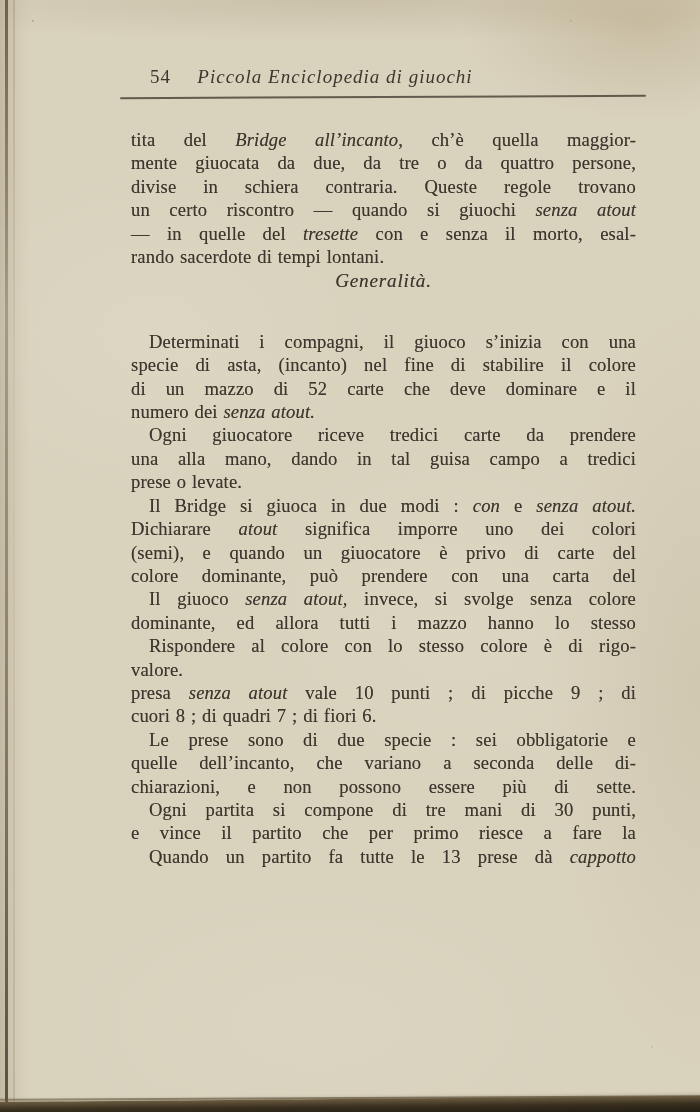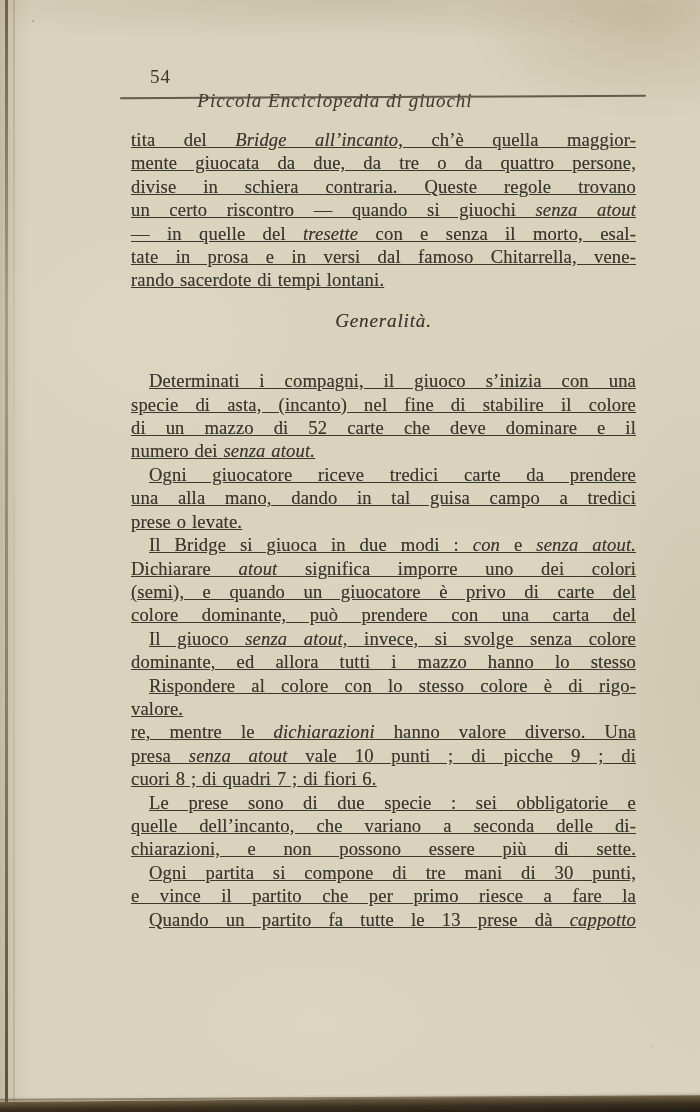--- a/index.html
+++ b/index.html
@@ -31,39 +31,39 @@
   }
   .crease2{
     position:absolute;top:0;bottom:0;left:13px;width:2px;
     background:linear-gradient(180deg, rgba(120,106,80,.25), rgba(120,106,80,.05) 40%, rgba(120,106,80,.22));
     filter:blur(.6px);
   }
   .header-area{position:absolute;left:120px;top:66px;width:526px;height:36px;color:#3b372e;}
   .page-num{position:absolute;left:30px;top:0;font-size:19px;letter-spacing:1px;}
   .running-title{
     position:absolute;left:0;top:0;width:430px;text-align:center;
-    font-style:italic;font-size:19px;letter-spacing:1px;white-space:nowrap;margin-top:24px;
+    font-style:italic;font-size:19px;letter-spacing:1px;white-space:nowrap;
   }
   .rule{
     position:absolute;left:0;top:30px;width:526px;height:2px;
     background:#4e4739;opacity:.85;border-radius:1px;transform:rotate(-0.25deg);
   }
   .text-block{
     position:absolute;left:131px;top:128px;width:505px;
     font-size:18.6px;line-height:23.4px;color:#3b372e;
     word-spacing:1px;letter-spacing:.15px;
     text-shadow:0 0 .5px rgba(59,55,46,.55);
   }
-  .line{text-align:left;text-decoration:underline;}
+  .line{text-align:left;}
   .line.just{text-align:justify;text-align-last:justify;}
   .line.ind{text-indent:18px;}
   .it{font-style:italic;}
   .heading{
     text-align:center;font-style:italic;font-size:19.2px;
-    margin-top:17px;margin-bottom:37px;letter-spacing:.8px;
+    margin-top:1px;margin-bottom:37px;letter-spacing:.8px;
   }
   .bottom-line{
     position:absolute;left:-4px;width:710px;bottom:14px;height:1.5px;
     background:linear-gradient(90deg, rgba(90,80,60,.50), rgba(70,62,46,.75));
     transform:rotate(-0.3deg);
   }
   .bottom-band{
     position:absolute;left:-10px;width:722px;bottom:-12px;height:25px;
     background:linear-gradient(180deg,#6b5c40 0%,#3a3020 30%,#1d1810 70%,#120e08 100%);
     transform:rotate(-0.5deg);
@@ -83,39 +83,37 @@
     <span class="running-title">Piccola Enciclopedia di giuochi</span>
     <div class="rule"></div>
   </div>
 
   <main class="text-block">
       <div class="line just">tita del <span class="it">Bridge all’incanto,</span> ch’è quella maggior-</div>
       <div class="line just">mente giuocata da due, da tre o da quattro persone,</div>
       <div class="line just">divise in schiera contraria. Queste regole trovano</div>
       <div class="line just">un certo riscontro — quando si giuochi <span class="it">senza atout</span></div>
       <div class="line just">— in quelle del <span class="it">tresette</span> con e senza il morto, esal-</div>
-      <div class="line just">tate in prosa e in versi dal famoso Chitarrella, vene-</div>
       <div class="line">rando sacerdote di tempi lontani.</div>
       <div class="heading">Generalità.</div>
       <div class="line just ind">Determinati i compagni, il giuoco s’inizia con una</div>
       <div class="line just">specie di asta, (incanto) nel fine di stabilire il colore</div>
       <div class="line just">di un mazzo di 52 carte che deve dominare e il</div>
       <div class="line">numero dei <span class="it">senza atout.</span></div>
       <div class="line just ind">Ogni giuocatore riceve tredici carte da prendere</div>
       <div class="line just">una alla mano, dando in tal guisa campo a tredici</div>
       <div class="line">prese o levate.</div>
       <div class="line just ind">Il Bridge si giuoca in due modi : <span class="it">con</span> e <span class="it">senza atout.</span></div>
       <div class="line just">Dichiarare <span class="it">atout</span> significa imporre uno dei colori</div>
       <div class="line just">(semi), e quando un giuocatore è privo di carte del</div>
       <div class="line just">colore dominante, può prendere con una carta del</div>
       <div class="line just ind">Il giuoco <span class="it">senza atout,</span> invece, si svolge senza colore</div>
       <div class="line just">dominante, ed allora tutti i mazzo hanno lo stesso</div>
       <div class="line just ind">Rispondere al colore con lo stesso colore è di rigo-</div>
       <div class="line">valore.</div>
-      <div class="line just">re, mentre le <span class="it">dichiarazioni</span> hanno valore diverso. Una</div>
       <div class="line just">presa <span class="it">senza atout</span> vale 10 punti ; di picche 9 ; di</div>
       <div class="line">cuori 8 ; di quadri 7 ; di fiori 6.</div>
       <div class="line just ind">Le prese sono di due specie : sei obbligatorie e</div>
       <div class="line just">quelle dell’incanto, che variano a seconda delle di-</div>
       <div class="line just">chiarazioni, e non possono essere più di sette.</div>
       <div class="line just ind">Ogni partita si compone di tre mani di 30 punti,</div>
       <div class="line just">e vince il partito che per primo riesce a fare la</div>
       <div class="line just ind">Quando un partito fa tutte le 13 prese dà <span class="it">cappotto</span></div>
     </main>
 

